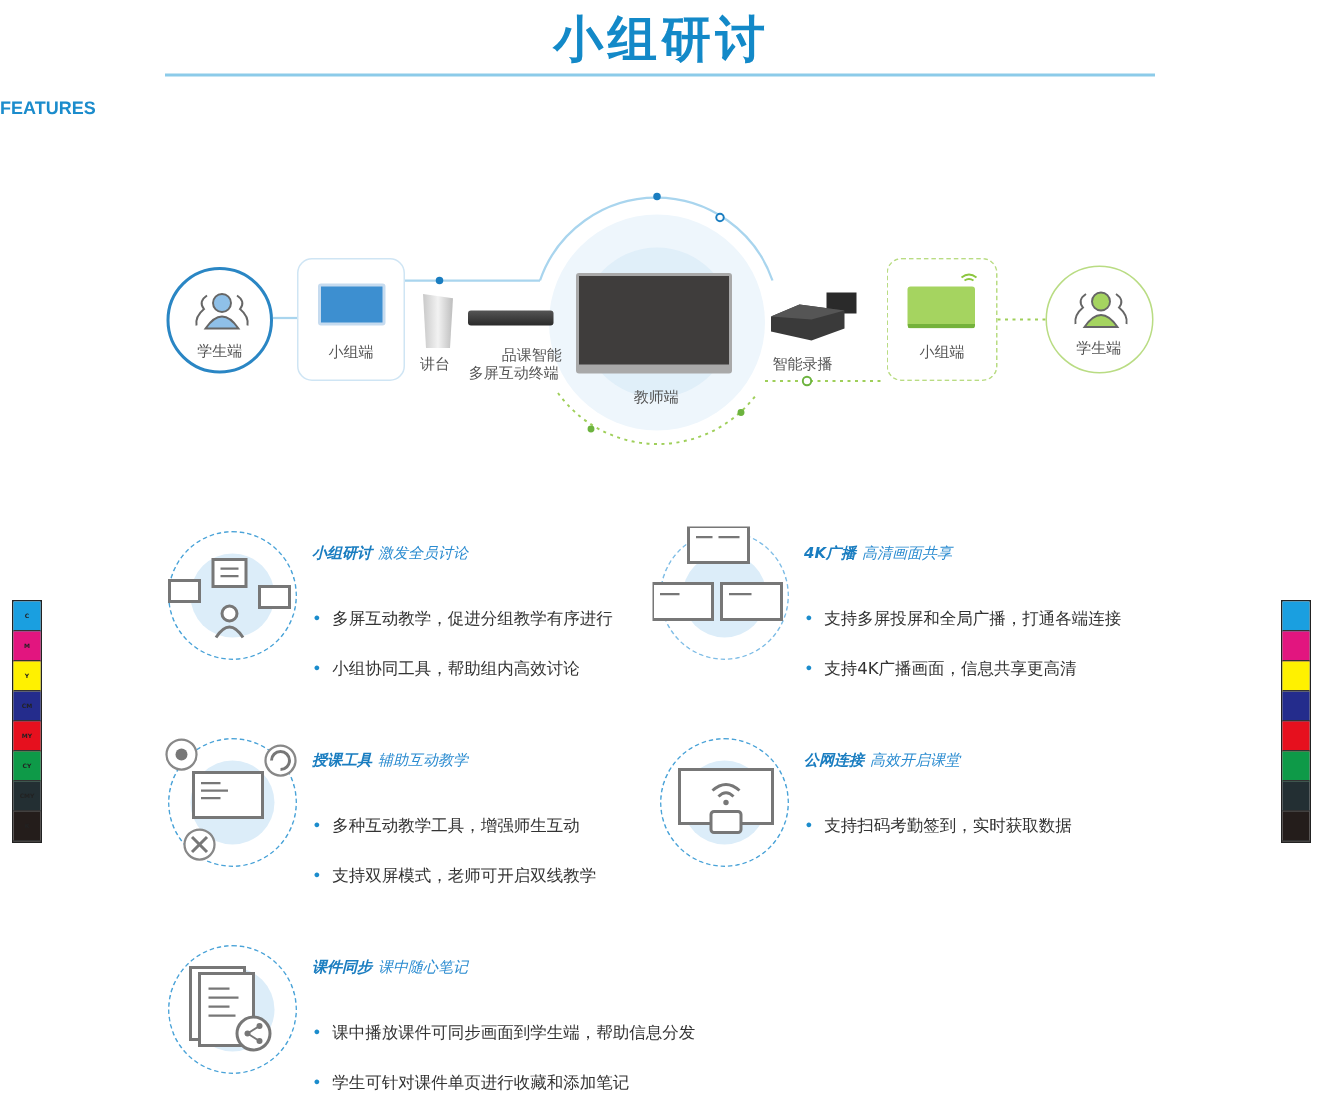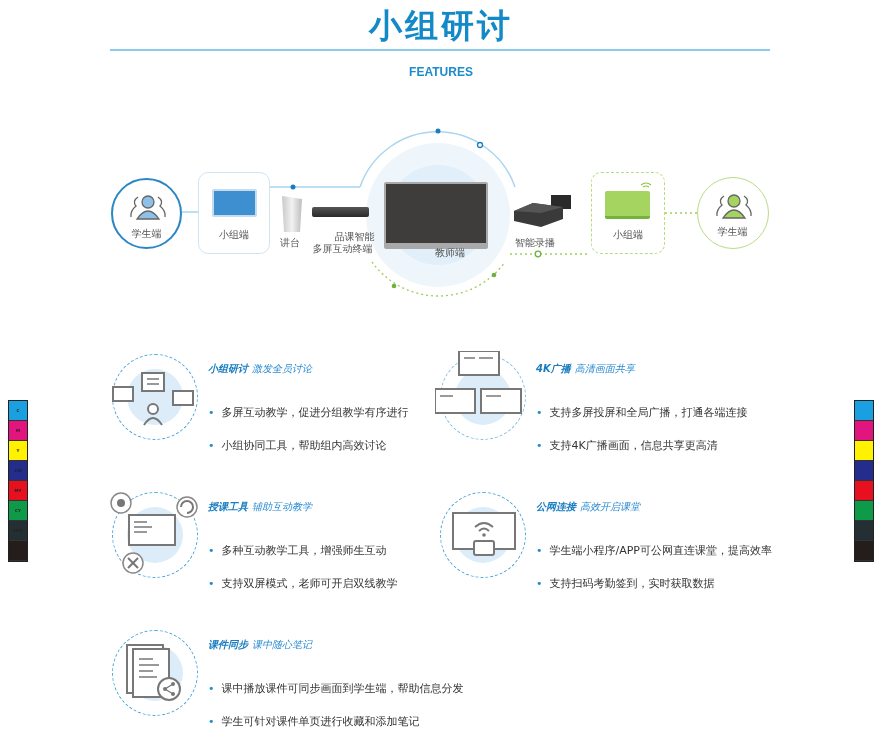--- a/index.html
+++ b/index.html
@@ -1,21 +1,21 @@
 <!DOCTYPE html>
 <html><head>
 <meta charset="utf-8">
 <style>
   * { box-sizing: border-box; margin: 0; padding: 0; }
   html, body { width: 882px; height: 739px; background: #ffffff; overflow: hidden; }
   body { position: relative; font-family: "DejaVu Sans", "Liberation Sans", sans-serif; color: #333; }
 
   .title { position: absolute; left: 0; width: 882px; top: 4px; text-align: center; font-size: 33px; font-weight: bold; color: #1389c8; letter-spacing: 3px; }
   .title-rule { position: absolute; left: 110px; top: 49px; width: 660px; height: 2px; background: #8ccbe9; }
-  .subtitle { position: absolute; left: 0; width: 882px; top: 65px; text-align: center; font-family: "Liberation Sans", sans-serif; font-size: 12px; font-weight: bold; color: #1b8ccc; }
+  .subtitle { position: absolute; left: 0; width: 882px; top: 65px; text-align: left; font-family: "Liberation Sans", sans-serif; font-size: 12px; font-weight: bold; color: #1b8ccc; }
 
   .abs { position: absolute; }
   .lbl { position: absolute; font-size: 10px; color: #555; text-align: center; white-space: nowrap; }
 
   .colorbar { position: absolute; width: 20px; border: 1px solid #222; }
   .colorbar .sw { height: 20px; font-size: 4px; font-weight: bold; color: #222; text-align: center; line-height: 20px; border-bottom: 1px solid #333; }
 
   .feature { position: absolute; }
   .feature .icon-wrap { position: absolute; left: 0; top: 0; width: 86px; height: 86px; border-radius: 50%; border: 1.5px dashed #4aa3d8; }
   .feature .icon-wrap .glow { position: absolute; left: 14px; top: 14px; width: 56px; height: 56px; border-radius: 50%; background: #dcedf9; }
@@ -74,21 +74,21 @@
   <div class="abs" style="left:282px;top:196px;width:20px;height:36px;background:linear-gradient(90deg,#c9c9c9,#f2f2f2 50%,#bdbdbd);clip-path:polygon(0 0,100% 8%,90% 100%,10% 100%);"></div>
   <div class="lbl" style="left:280px;top:236px;">讲台</div>
 
   <div class="abs" style="left:312px;top:207px;width:57px;height:10px;background:linear-gradient(#555,#2a2a2a);border-radius:2px;"></div>
   <div class="lbl" style="left:317px;width:75px;top:230px;">品课智能</div>
   <div class="lbl" style="left:305px;width:75px;top:242px;">多屏互动终端</div>
 
   <div class="abs" style="left:384px;top:182px;width:104px;height:67px;background:#a9a9a9;border-radius:2px;padding:2px 2px 6px 2px;">
     <div style="width:100%;height:100%;background:#3f3d3c;"></div>
   </div>
-  <div class="lbl" style="left:410px;width:55px;top:246px;text-align:right;">教师端</div>
+  <div class="lbl" style="left:410px;width:55px;top:258px;">教师端</div>
 
   <svg class="abs" style="left:511px;top:193px;" width="66" height="36">
     <rect x="40" y="2" width="20" height="14" fill="#2a2a2a"></rect>
     <polygon points="3,18 22,10 52,14 52,26 30,34 3,28" fill="#3a3a3a"></polygon>
     <polygon points="3,18 22,10 52,14 30,20" fill="#555"></polygon>
   </svg>
   <div class="lbl" style="left:515px;top:236px;">智能录播</div>
 
   <div class="abs" style="left:591px;top:172px;width:74px;height:82px;border-radius:10px;border:1.5px dashed #b9dc83;background:#fff;">
     <div class="abs" style="left:13px;top:18px;width:45px;height:28px;background:#a5d460;border-bottom:3px solid #74b23b;border-radius:2px;"></div>
@@ -180,21 +180,20 @@
     <svg class="abs" style="left:10px;top:18px;" width="70" height="50">
       <rect x="2" y="2" width="62" height="36" fill="#fff" stroke="#777" stroke-width="2"></rect>
       <path d="M24 16 Q33 8 42 16" fill="none" stroke="#777" stroke-width="2"></path>
       <path d="M28 20 Q33 15 38 20" fill="none" stroke="#777" stroke-width="2"></path>
       <circle cx="33" cy="24" r="1.8" fill="#777"></circle>
       <rect x="23" y="30" width="20" height="14" rx="2" fill="#fff" stroke="#777" stroke-width="2"></rect>
     </svg>
   </div>
   <div class="head"><span class="bold">公网连接</span><span class="light">高效开启课堂</span></div>
   <ul>
-    <li>学生端小程序/APP可公网直连课堂，提高效率</li>
     <li>支持扫码考勤签到，实时获取数据</li>
   </ul>
 </div>
 
 <div class="feature" style="left:112px;top:630px;">
   <div class="icon-wrap">
     <div class="glow"></div>
     <svg class="abs" style="left:12px;top:12px;" width="64" height="64">
       <rect x="2" y="2" width="36" height="48" fill="#fff" stroke="#777" stroke-width="2"></rect>
       <rect x="8" y="6" width="36" height="48" fill="#fff" stroke="#777" stroke-width="2"></rect>

